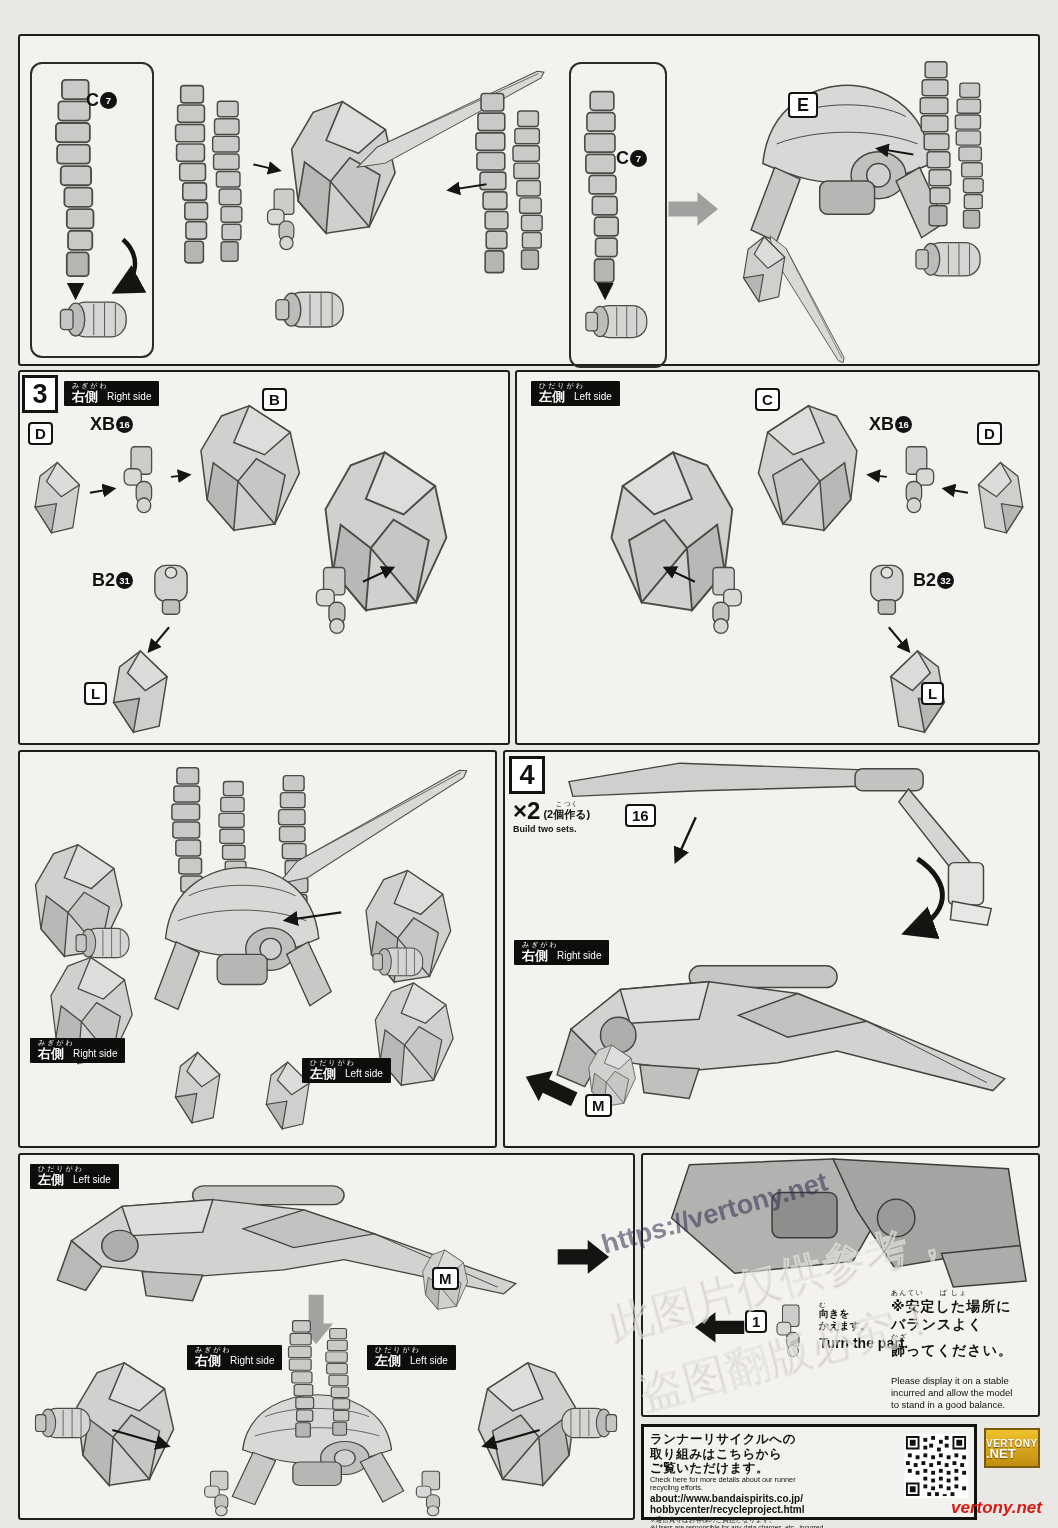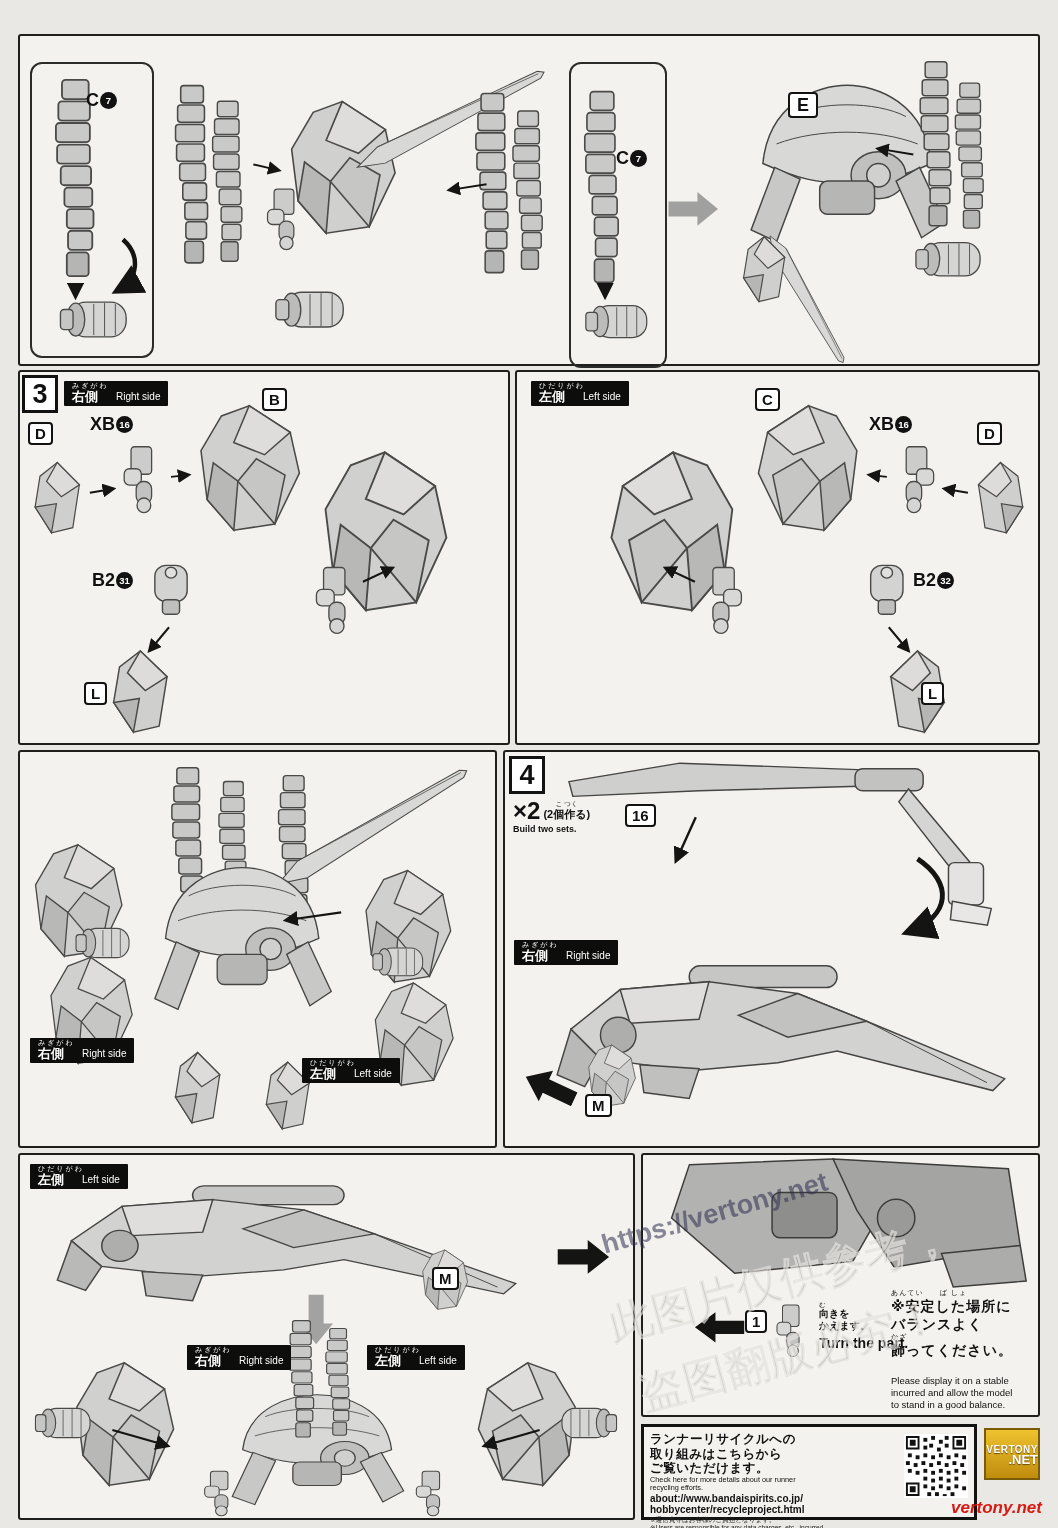--- a/index.html
+++ b/index.html
@@ -4,21 +4,21 @@
 <style>
   *{margin:0;padding:0;box-sizing:border-box}
   html,body{width:1058px}
   body{background:#b9b8b5;font-family:"Liberation Sans","DejaVu Sans",sans-serif;color:#111}
   .page{position:relative;width:1058px;height:1528px;background:#e9e8e4;overflow:hidden}
   .panel{position:absolute;border:2px solid #1e1e1c;border-radius:3px;background:#f3f2ee}
   .panel > svg.ill{position:absolute;left:0;top:0;width:100%;height:100%}
   .sub-box{position:absolute;border:2px solid #2b2b29;border-radius:12px;pointer-events:none}
   .side-badge{position:absolute;display:inline-flex;flex-direction:column;align-items:flex-start;background:#0d0d0b;color:#fff;padding:1px 8px 2px;border-radius:1px}
   .side-badge .furi{font-size:7px;letter-spacing:2px;line-height:8px}
-  .side-badge .main{display:flex;align-items:flex-end;gap:18px;line-height:14px}
+  .side-badge .main{display:flex;align-items:flex-end;gap:9px;line-height:14px}
   .side-badge .kanji{font-size:13px;font-weight:bold}
   .side-badge .en{font-size:10px}
   .step-num{position:absolute;width:36px;height:38px;background:#fff;border:3px solid #121210;display:flex;align-items:center;justify-content:center;font-size:27px;font-weight:bold}
   .part-box{position:absolute;display:inline-block;background:#fff;border:2px solid #121210;border-radius:4px;font-weight:bold;font-size:15px;line-height:19px;padding:0 5px}
   .part-box.lg{font-size:18px;line-height:22px;padding:0 7px}
   .part-ref{position:absolute;font-weight:bold;font-size:18px;display:inline-flex;align-items:center;gap:1px}
   .part-ref .circ{display:inline-flex;width:17px;height:17px;border-radius:50%;background:#111;color:#fff;font-size:9.5px;font-weight:bold;align-items:center;justify-content:center}
   .x2-block{position:absolute}
   .x2-row{display:flex;align-items:flex-end;gap:3px}
   .x2{font-size:24px;font-weight:bold;line-height:22px}
@@ -36,21 +36,21 @@
   .stable-note .en{font-size:9.5px;line-height:12px}
   .stable-note .en.first{margin-top:16px}
   .recycle-box{position:absolute;left:641px;top:1424px;width:336px;height:96px;border:3px solid #121210;background:#f3f2ee;display:flex;padding:5px 6px 4px;gap:6px}
   .rc-left{flex:1}
   .rc-title{font-size:12.5px;font-weight:bold;line-height:14.5px;letter-spacing:.5px}
   .rc-en{font-size:7.3px;font-weight:normal;line-height:8.6px}
   .rc-url{font-size:10px;font-weight:bold;line-height:11.5px}
   .rc-note{font-size:6.6px;line-height:8px;color:#222}
   .rc-qr{width:64px;height:64px;margin-top:2px}
   .rc-qr svg{width:100%;height:100%}
-  .vt-logo{position:absolute;left:984px;top:1428px;width:56px;height:52px;background:linear-gradient(#eec22e,#c08d0e);border:2px solid #7a5c08;display:flex;flex-direction:column;align-items:flex-end;justify-content:center;color:#fff;text-shadow:0 1px 1px #6a4a00;font-weight:bold}
+  .vt-logo{position:absolute;left:984px;top:1428px;width:56px;height:40px;background:linear-gradient(#eec22e,#c08d0e);border:2px solid #7a5c08;display:flex;flex-direction:column;align-items:flex-start;justify-content:center;color:#fff;text-shadow:0 1px 1px #6a4a00;font-weight:bold}
   .vt-logo .l1{font-size:10px;letter-spacing:.5px;line-height:11px}
   .vt-logo .l2{font-size:13px;line-height:10px}
   .vt-site{position:absolute;right:16px;top:1498px;color:#d81a12;font-size:17px;font-weight:bold;font-style:italic}
   .wm{position:absolute;pointer-events:none;white-space:nowrap;z-index:50}
   .wm-url{left:598px;top:1198px;font-size:27px;font-weight:bold;color:rgba(45,45,80,.55);transform:rotate(-16deg)}
   .wm-cn{font-size:44px;font-weight:bold;color:rgba(125,115,95,.32);-webkit-text-stroke:1px rgba(255,255,255,.55);transform:rotate(-15deg)}
   .wm-cn.c1{left:604px;top:1252px}
   .wm-cn.c2{left:636px;top:1326px}
 </style>
 </head>

